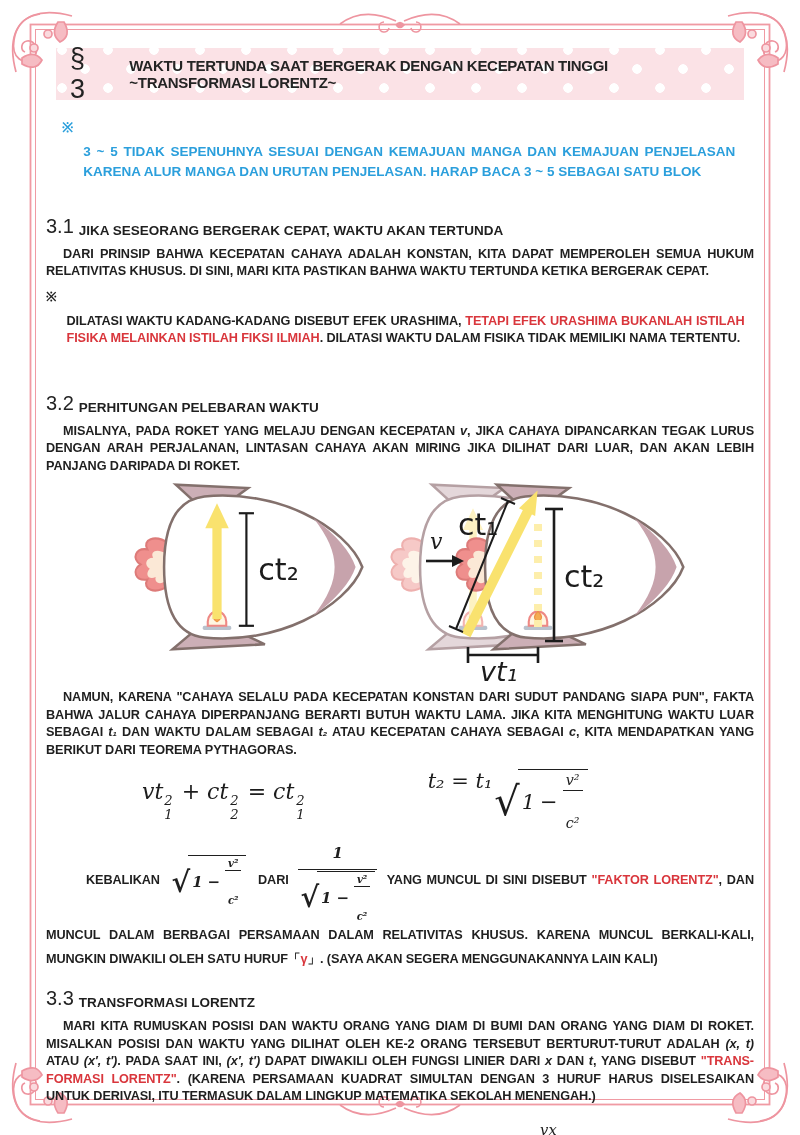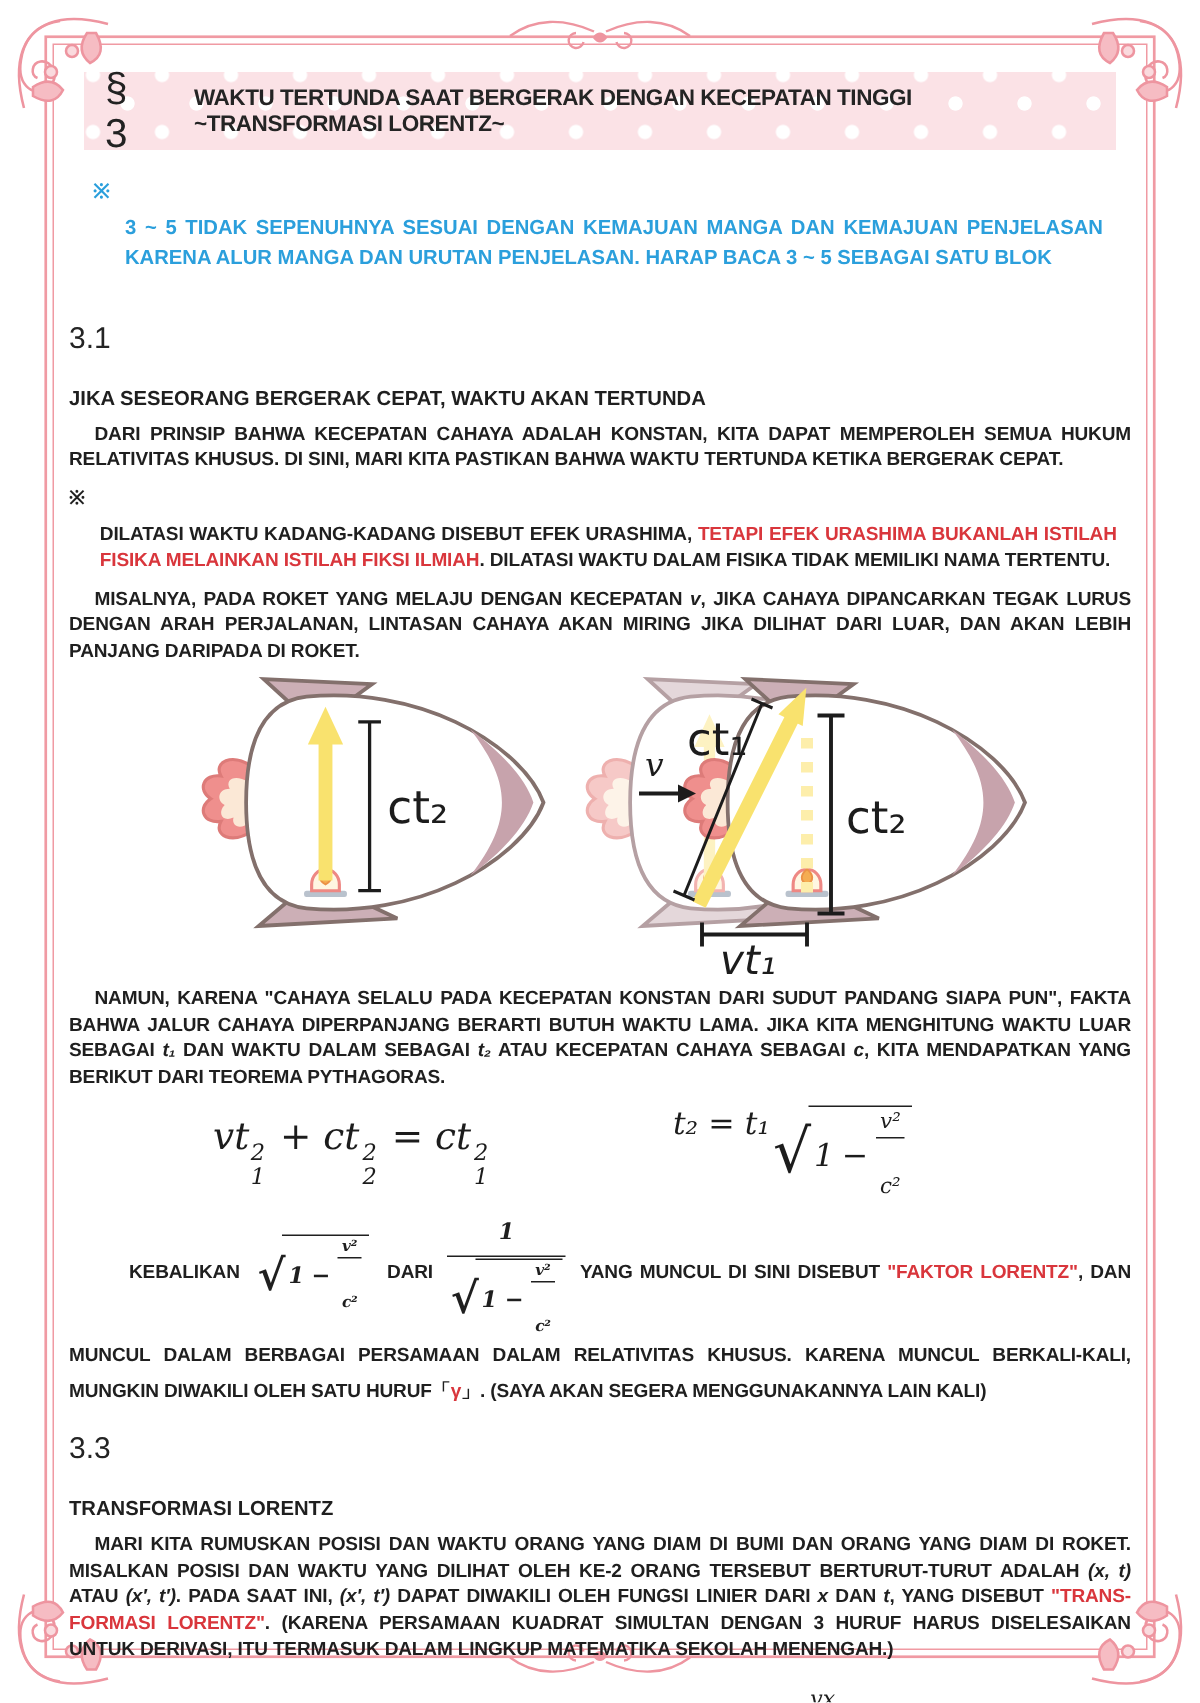--- a/index.html
+++ b/index.html
@@ -18,33 +18,33 @@
   .band .title{font-size:15px;font-weight:700;letter-spacing:-0.3px;color:#242424;}
   
   .note{display:flex;gap:10px;}
   .note .mk{flex:0 0 auto;}
   .note .tx{text-align:justify;margin-top:24px;}
   .top-note{margin:18px 6px 0 16px;color:#2b9fdc;font-weight:700;font-size:13.5px;line-height:1.5;}
   .top-note .tx{max-width:652px;}
   .urashima{margin:14px 6px 0 26px;font-weight:700;font-size:12.8px;line-height:1.42;}
   .urashima .tx{max-width:678px;}
   
-  .sec-h{display:flex;align-items:flex-start;gap:20px;flex-direction:column;}
+  .sec-h{display:flex;align-items:flex-end;gap:5px;}
   .sec-h .num{font-size:20px;font-weight:400;color:#242424;}
   .sec-h .t{font-size:13.5px;font-weight:700;}
   .s1{margin-top:32px;} .s2{margin-top:44px;} .s3{margin-top:16px;}
   .body{font-size:12.7px;font-weight:700;line-height:1.38;text-align:justify;
         text-indent:17px;letter-spacing:-0.1px;margin:8px 0 0 0;}
   .red{color:#d9363c;} .bi{font-style:italic;}
   
   .fig{display:block;margin:2px 0 0 -16px;}
   
   .mth{font-family:"DejaVu Serif",serif;font-style:italic;color:#1c1c1c;}
   .formula-row{display:flex;align-items:center;margin:10px 0 0 96px;min-height:58px;}
-  .f1{font-size:25px;} .f2{font-size:21px;margin-left:122px;display:inline-flex;align-items:flex-start;}
+  .f1{font-size:22px;} .f2{font-size:21px;margin-left:122px;display:inline-flex;align-items:flex-start;}
   .ss{display:inline-flex;flex-direction:column;font-size:60%;line-height:1.05;
       vertical-align:-0.45em;margin:0 1px 0 1px;}
   .sqrt{display:inline-flex;align-items:center;margin:0 2px;}
   .sqrt .rad{font-style:normal;font-size:1.9em;line-height:0.8;margin-right:-2px;transform:translateY(0.04em);}
   .sqrt .bar{border-top:1.7px solid #1f1f1f;display:inline-flex;align-items:center;
              gap:4px;padding:2px 5px 0 4px;}
   .frac{display:inline-flex;flex-direction:column;align-items:center;font-size:68%;line-height:1.15;}
   .frac .fn{border-bottom:1.4px solid #1f1f1f;padding:0 3px 1px;}
   .frac .fd{padding-top:1px;margin-top:23px;}
   .mo{margin:0 1px;}
@@ -106,20 +106,24 @@
     <div class="sec-h s1">
       <span class="num">3.1</span>
       <span class="t">JIKA SESEORANG BERGERAK CEPAT, WAKTU AKAN TERTUNDA</span>
     </div>
     <p class="body">DARI PRINSIP BAHWA KECEPATAN CAHAYA ADALAH KONSTAN, KITA DAPAT MEMPEROLEH SEMUA HUKUM RELATIVITAS KHUSUS. DI SINI, MARI KITA PASTIKAN BAHWA WAKTU TERTUNDA KETIKA BERGERAK CEPAT.</p>
     <div class="note urashima body" style="text-indent:0;">
       <span class="mk">※</span>
       <span class="tx"><span>DILATASI WAKTU KADANG-KADANG DISEBUT EFEK URASHIMA, </span><span class="red">TETAPI EFEK URASHIMA BUKANLAH ISTILAH FISIKA MELAINKAN ISTILAH FIKSI ILMIAH</span><span>. DILATASI WAKTU DALAM FISIKA TIDAK MEMILIKI NAMA TERTENTU.</span></span>
     </div>
 
+    <div class="sec-h s2">
+      <span class="num">3.2</span>
+      <span class="t">PERHITUNGAN PELEBARAN WAKTU</span>
+    </div>
     <p class="body"><span>MISALNYA, PADA ROKET YANG MELAJU DENGAN KECEPATAN </span><span class="bi">v</span><span>, JIKA CAHAYA DIPANCARKAN TEGAK LURUS DENGAN ARAH PERJALANAN, LINTASAN CAHAYA AKAN MIRING JIKA DILIHAT DARI LUAR, DAN AKAN LEBIH PANJANG DARIPADA DI ROKET.</span></p>
 
     <svg class="fig" width="740" height="208" viewBox="0 0 740 208">
       <defs>
         <g id="rkt">
           <path style="fill:var(--fin);stroke:var(--stroke);stroke-width:3" d="M150,24 L126,2 L212,6 L190,22 Z"></path>
           <path style="fill:var(--fin);stroke:var(--stroke);stroke-width:3" d="M148,176 L122,198 L232,192 L198,176 Z"></path>
           <path style="fill:var(--flame);stroke:var(--flamestroke);stroke-width:2.5" d="M118,72 C100,60 86,68 92,79 C78,77 73,90 84,97 C73,104 78,117 92,115 C86,126 100,134 118,122 Z"></path>
           <path style="fill:var(--flamein);stroke:none" d="M114,84 C103,77 95,82 99,89 C90,89 88,98 95,102 C89,108 93,116 102,112 C100,119 108,122 114,116 Z"></path>
           <path style="fill:#ffffff;stroke:var(--stroke);stroke-width:3" d="M160,16 C124,20 112,55 112,100 C112,145 124,180 160,184 C202,188 244,180 278,164 C312,148 339,124 348,100 C339,76 312,52 278,36 C244,20 202,12 160,16 Z"></path>

